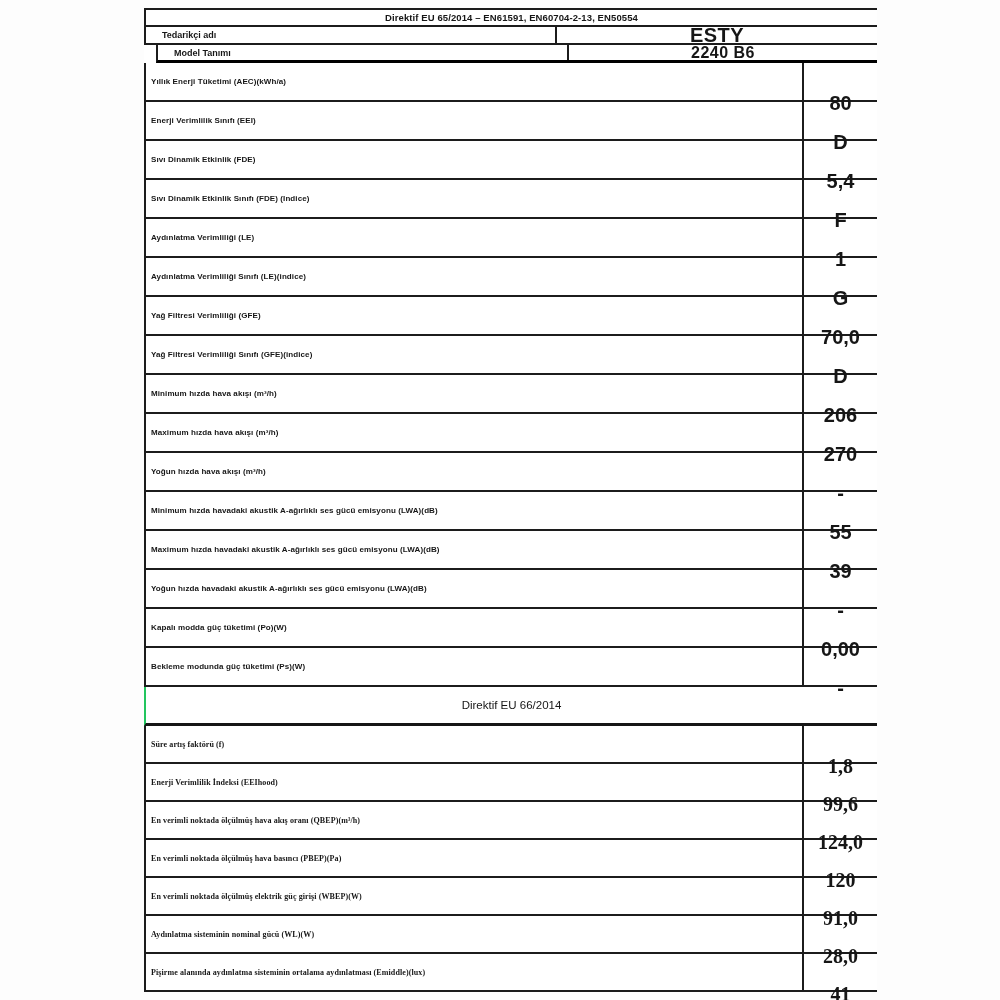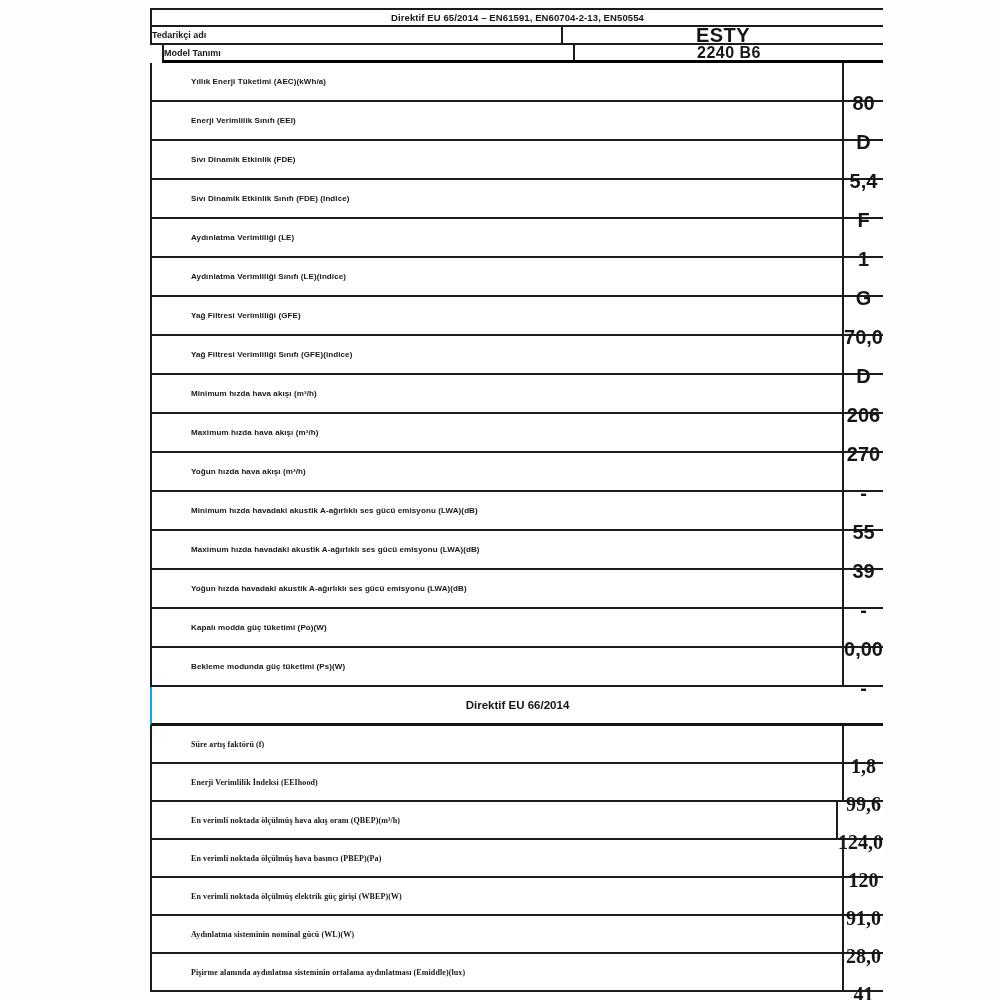--- a/index.html
+++ b/index.html
@@ -10,21 +10,21 @@
     color: #161616;
     overflow: hidden;
   }
   .page {
     position: relative;
     width: 1000px; height: 1000px;
     background: #fdfdfd;
   }
   .spec-table {
     position: absolute;
-    left: 150px; top: 8px;
+    left: 144px; top: 8px;
     width: 733px;
     background: #fff;
   }
   
   .hdr-title-row {
     border-top: 2px solid #1c1c1c;
     border-left: 2px solid #1c1c1c;
     border-bottom: 2px solid #1c1c1c;
     height: 15px;
     display: flex; align-items: center; justify-content: center;
@@ -39,21 +39,21 @@
   }
   .hdr-kv-row.model-row {
     height: 15px;
     border-bottom: 3px solid #000000;
     margin-left: 12px;
   }
   .hdr-kv-row .k {
     width: 411px;
     border-right: 2px solid #1c1c1c;
     display: flex; align-items: center;
-    padding-left: 0;
+    padding-left: 16px;
     font-size: 9px; font-weight: bold;
     box-sizing: border-box;
   }
   .hdr-kv-row .v {
     flex: 1;
     display: flex; align-items: center; justify-content: center;
     font-weight: 900;
   }
   .brand-text { font-size: 20px; letter-spacing: 0.5px; transform: scaleY(1.05); }
   .model-text { font-size: 16px; letter-spacing: 0.5px; }
@@ -66,34 +66,33 @@
   }
   .data-row.s2 { height: 36px; font-family: Liberation Serif, serif; }
   .data-row .lbl {
     width: 658px;
     border-right: 2px solid #1c1c1c;
     display: flex; align-items: center;
     padding-left: 5px;
     font-size: 8px; font-weight: bold;
     letter-spacing: 0.1px;
     box-sizing: border-box;
-    margin-left: 34px;
   }
   .data-row .val {
     flex: 1;
     display: flex; align-items: center; justify-content: center;
     font-size: 20px; font-weight: bold; margin-top: 40px;
   }
   
   .section-hdr {
-    border-left: 2px solid #0ea5e9;
+    border-left: 2px solid #22c55e;
     border-bottom: 3px solid #151515;
     height: 36px;
     display: flex; align-items: center; justify-content: center;
-    font-size: 11.5px; font-weight: bold; text-align: right;
+    font-size: 11.5px; font-weight: normal; text-align: right;
   }
 </style>
 </head>
 <body>
 
 <div class="page">
   <div class="spec-table">
 
     <div class="hdr-title-row">Direktif  EU 65/2014 – EN61591, EN60704-2-13, EN50554</div>
 

